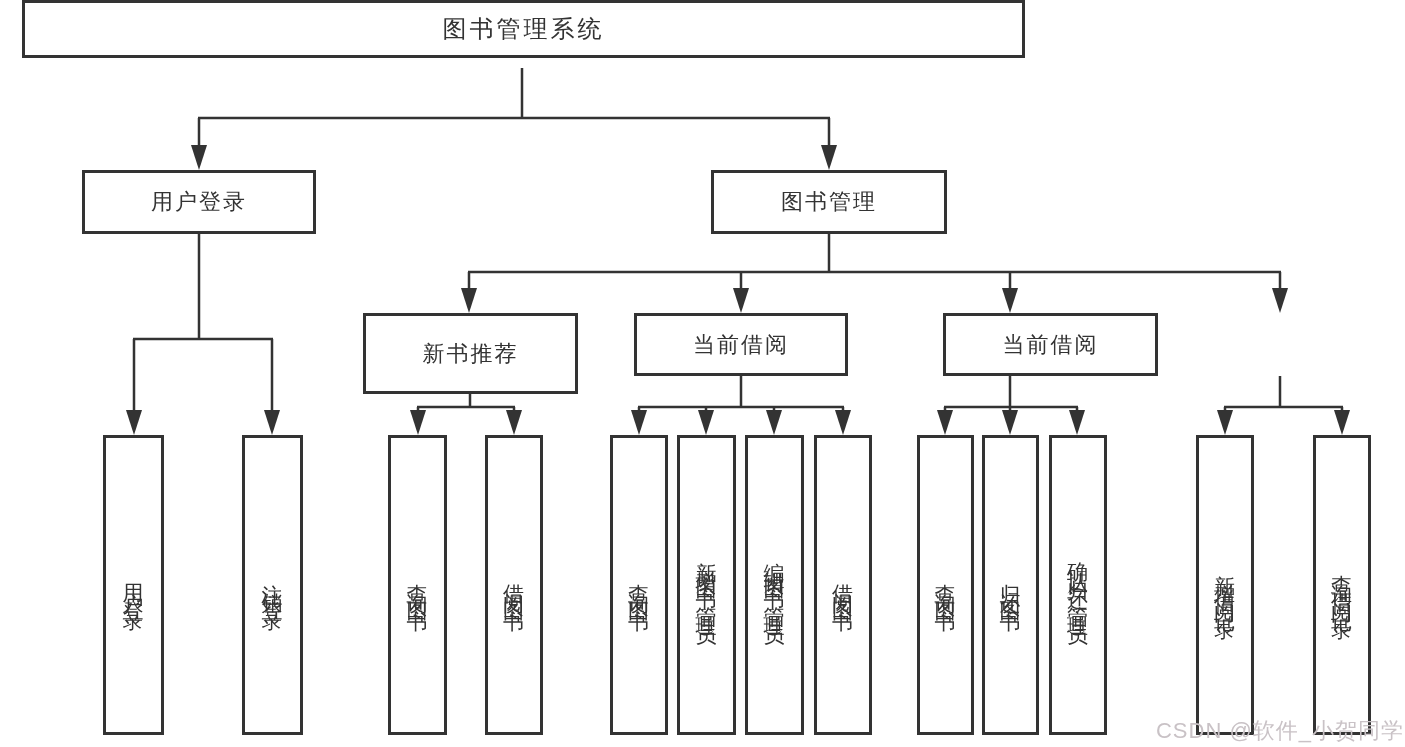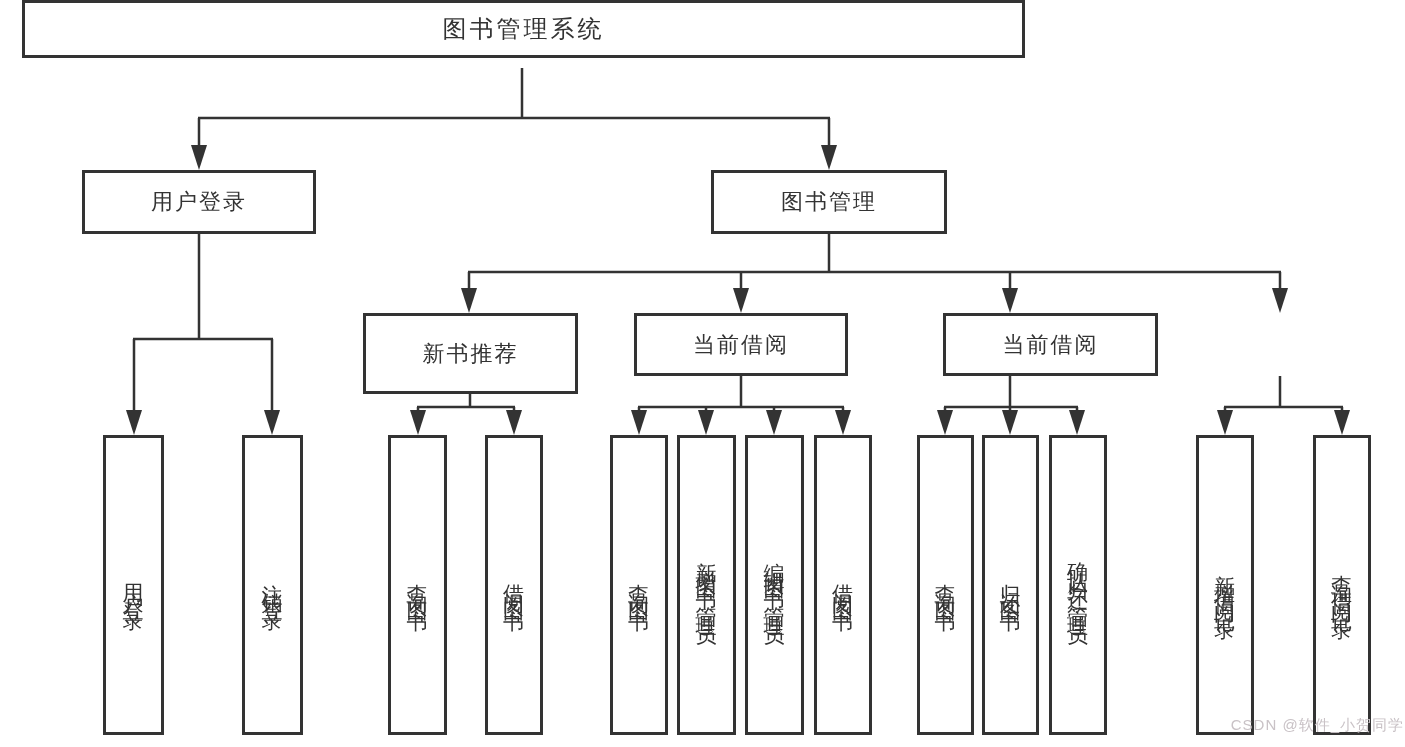--- a/index.html
+++ b/index.html
@@ -16,21 +16,21 @@
   #node-root .hlabel{font-size:24px;letter-spacing:3px;}
   .leaf{
     position:absolute;box-sizing:border-box;border:3px solid #333333;background:#ffffff;
     top:435px;height:300px;display:flex;align-items:center;justify-content:center;
   }
   .vtext{
     writing-mode:vertical-rl;text-orientation:mixed;
     font-size:21px;line-height:1;letter-spacing:9px;white-space:nowrap;color:#333333;
   }
   #watermark{
-    position:absolute;top:716px;right:1px;font-size:15px;letter-spacing:1px;
+    position:absolute;top:716px;right:1px;font-size:22px;letter-spacing:1px;
     color:#c9c2c6;white-space:nowrap;
   }
 </style>
 </head>
 <body>
 
 <div id="stage">
 
   <svg class="connectors" viewBox="0 0 1405 747" xmlns="http://www.w3.org/2000/svg">
     <path fill="none" stroke="#333333" stroke-width="2.5" d="M522 68 V118 M198 118 H830

